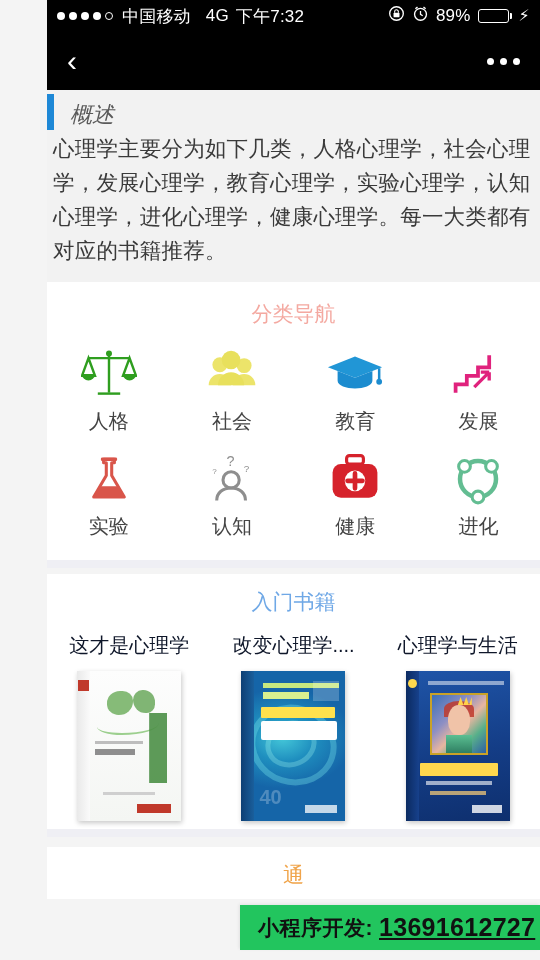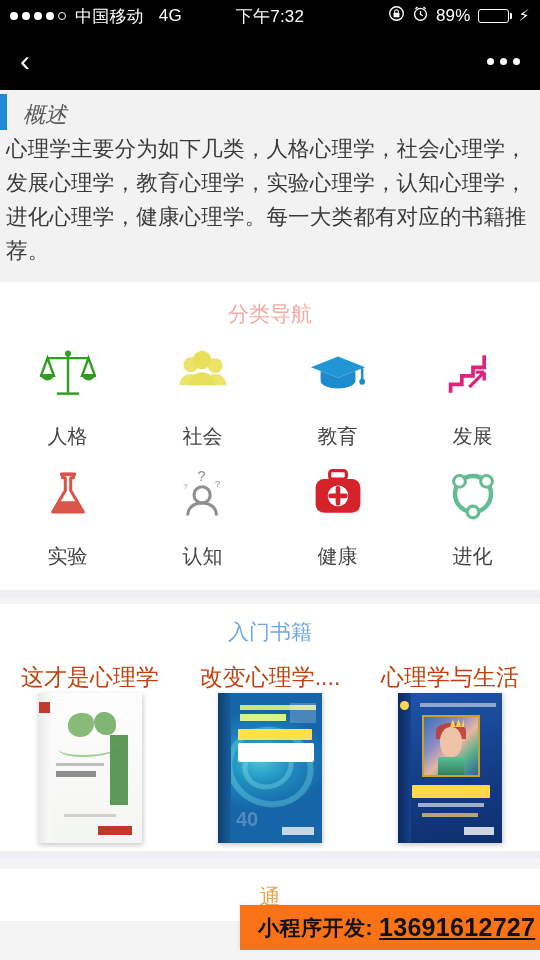--- a/index.html
+++ b/index.html
@@ -2,21 +2,21 @@
 <html><head>
 <meta charset="utf-8">
 <style>
   * { box-sizing: border-box; margin: 0; padding: 0; }
   html, body {
     width: 540px; height: 960px;
     font-family: "Liberation Sans", "DejaVu Sans", sans-serif;
     background: #efeff4;
     overflow: hidden;
   }
-  .phone { position: relative; width: 540px; height: 960px; background: #f4f4f4; }
+  .phone { position: relative; width: 540px; height: 960px; background: #f4f4f4; padding-left: 47px; }
 
   
   .statusbar {
     height: 32px; background: #000; color: #fff;
     display: flex; align-items: center; padding: 0 10px;
     font-size: 17px; letter-spacing: .2px;
   }
   .sb-left { display: flex; align-items: center; gap: 9px; }
   .dots { display: flex; gap: 4px; align-items: center; }
   .dot { width: 8px; height: 8px; border-radius: 50%; background: #fff; }
@@ -64,27 +64,27 @@
   .sec-title.more { color: #f0a44a; }
 
   
   .cat-wrap { background: #fff; padding: 4px 0 12px 0; }
   .cat-row { display: flex; }
   .cat-cell {
     flex: 1; display: flex; flex-direction: column;
     align-items: center; padding: 6px 0 8px 0;
   }
   .cat-icon { height: 60px; display: flex; align-items: center; justify-content: center; }
-  .cat-label { font-size: 20px; color: #444; margin-top: 19px; }
+  .cat-label { font-size: 20px; color: #444; margin-top: 4px; }
 
   
   .books-wrap { background: #fff; margin-top: 6px; padding-bottom: 8px; }
   .book-row { display: flex; }
   .book-cell { flex: 1; display: flex; flex-direction: column; align-items: center; padding: 6px 0 0 0; }
-  .book-title { font-size: 23px; color: #c2410c; white-space: nowrap; }
+  .book-title { font-size: 20px; color: #0f172a; margin-bottom: 12px; white-space: nowrap; }
   .book-cover {
     width: 104px; height: 150px; position: relative;
     box-shadow: 1px 2px 5px rgba(0,0,0,.22);
     overflow: hidden; background: #fff;
   }
   .spine { position: absolute; left: 0; top: 0; bottom: 0; width: 13px; }
 
   
   .c1 { background: linear-gradient(180deg,#fdfdfd,#f4f6f3); }
   .c1 .spine { background: linear-gradient(90deg,#e9e9e9,#fafafa); }
@@ -147,21 +147,21 @@
   .c3 .t-top { position:absolute; top: 10px; left: 22px; right: 6px; height: 4px; background: rgba(255,255,255,.5); }
   .c3 .pub { position:absolute; right: 8px; bottom: 8px; width: 30px; height: 8px; background: rgba(255,255,255,.8); }
   .c3 .spine-mark { position:absolute; left: 2px; top: 8px; width: 9px; height: 9px; background:#ffd84d; border-radius:50%; }
 
   
   .more-wrap { background: #fff; margin-top: 10px; }
 
   
   .overlay {
     position: absolute; left: 240px; top: 905px; width: 300px; height: 45px;
-    background: #f97316; display: flex; align-items: center;
+    background: #22c55e; display: flex; align-items: center;
     padding-left: 18px; z-index: 50;
     box-shadow: -1px -1px 3px rgba(0,0,0,.08);
   }
   .ov-label { font-size: 21px; font-weight: 700; color: #111; letter-spacing: .5px; }
   .ov-phone { font-size: 25px; font-weight: 700; color: #111; margin-left: 6px; letter-spacing: .3px; text-decoration: underline; }
 
   .divider { height: 8px; background: #efeff4; }
 </style>
 </head>
 <body>

